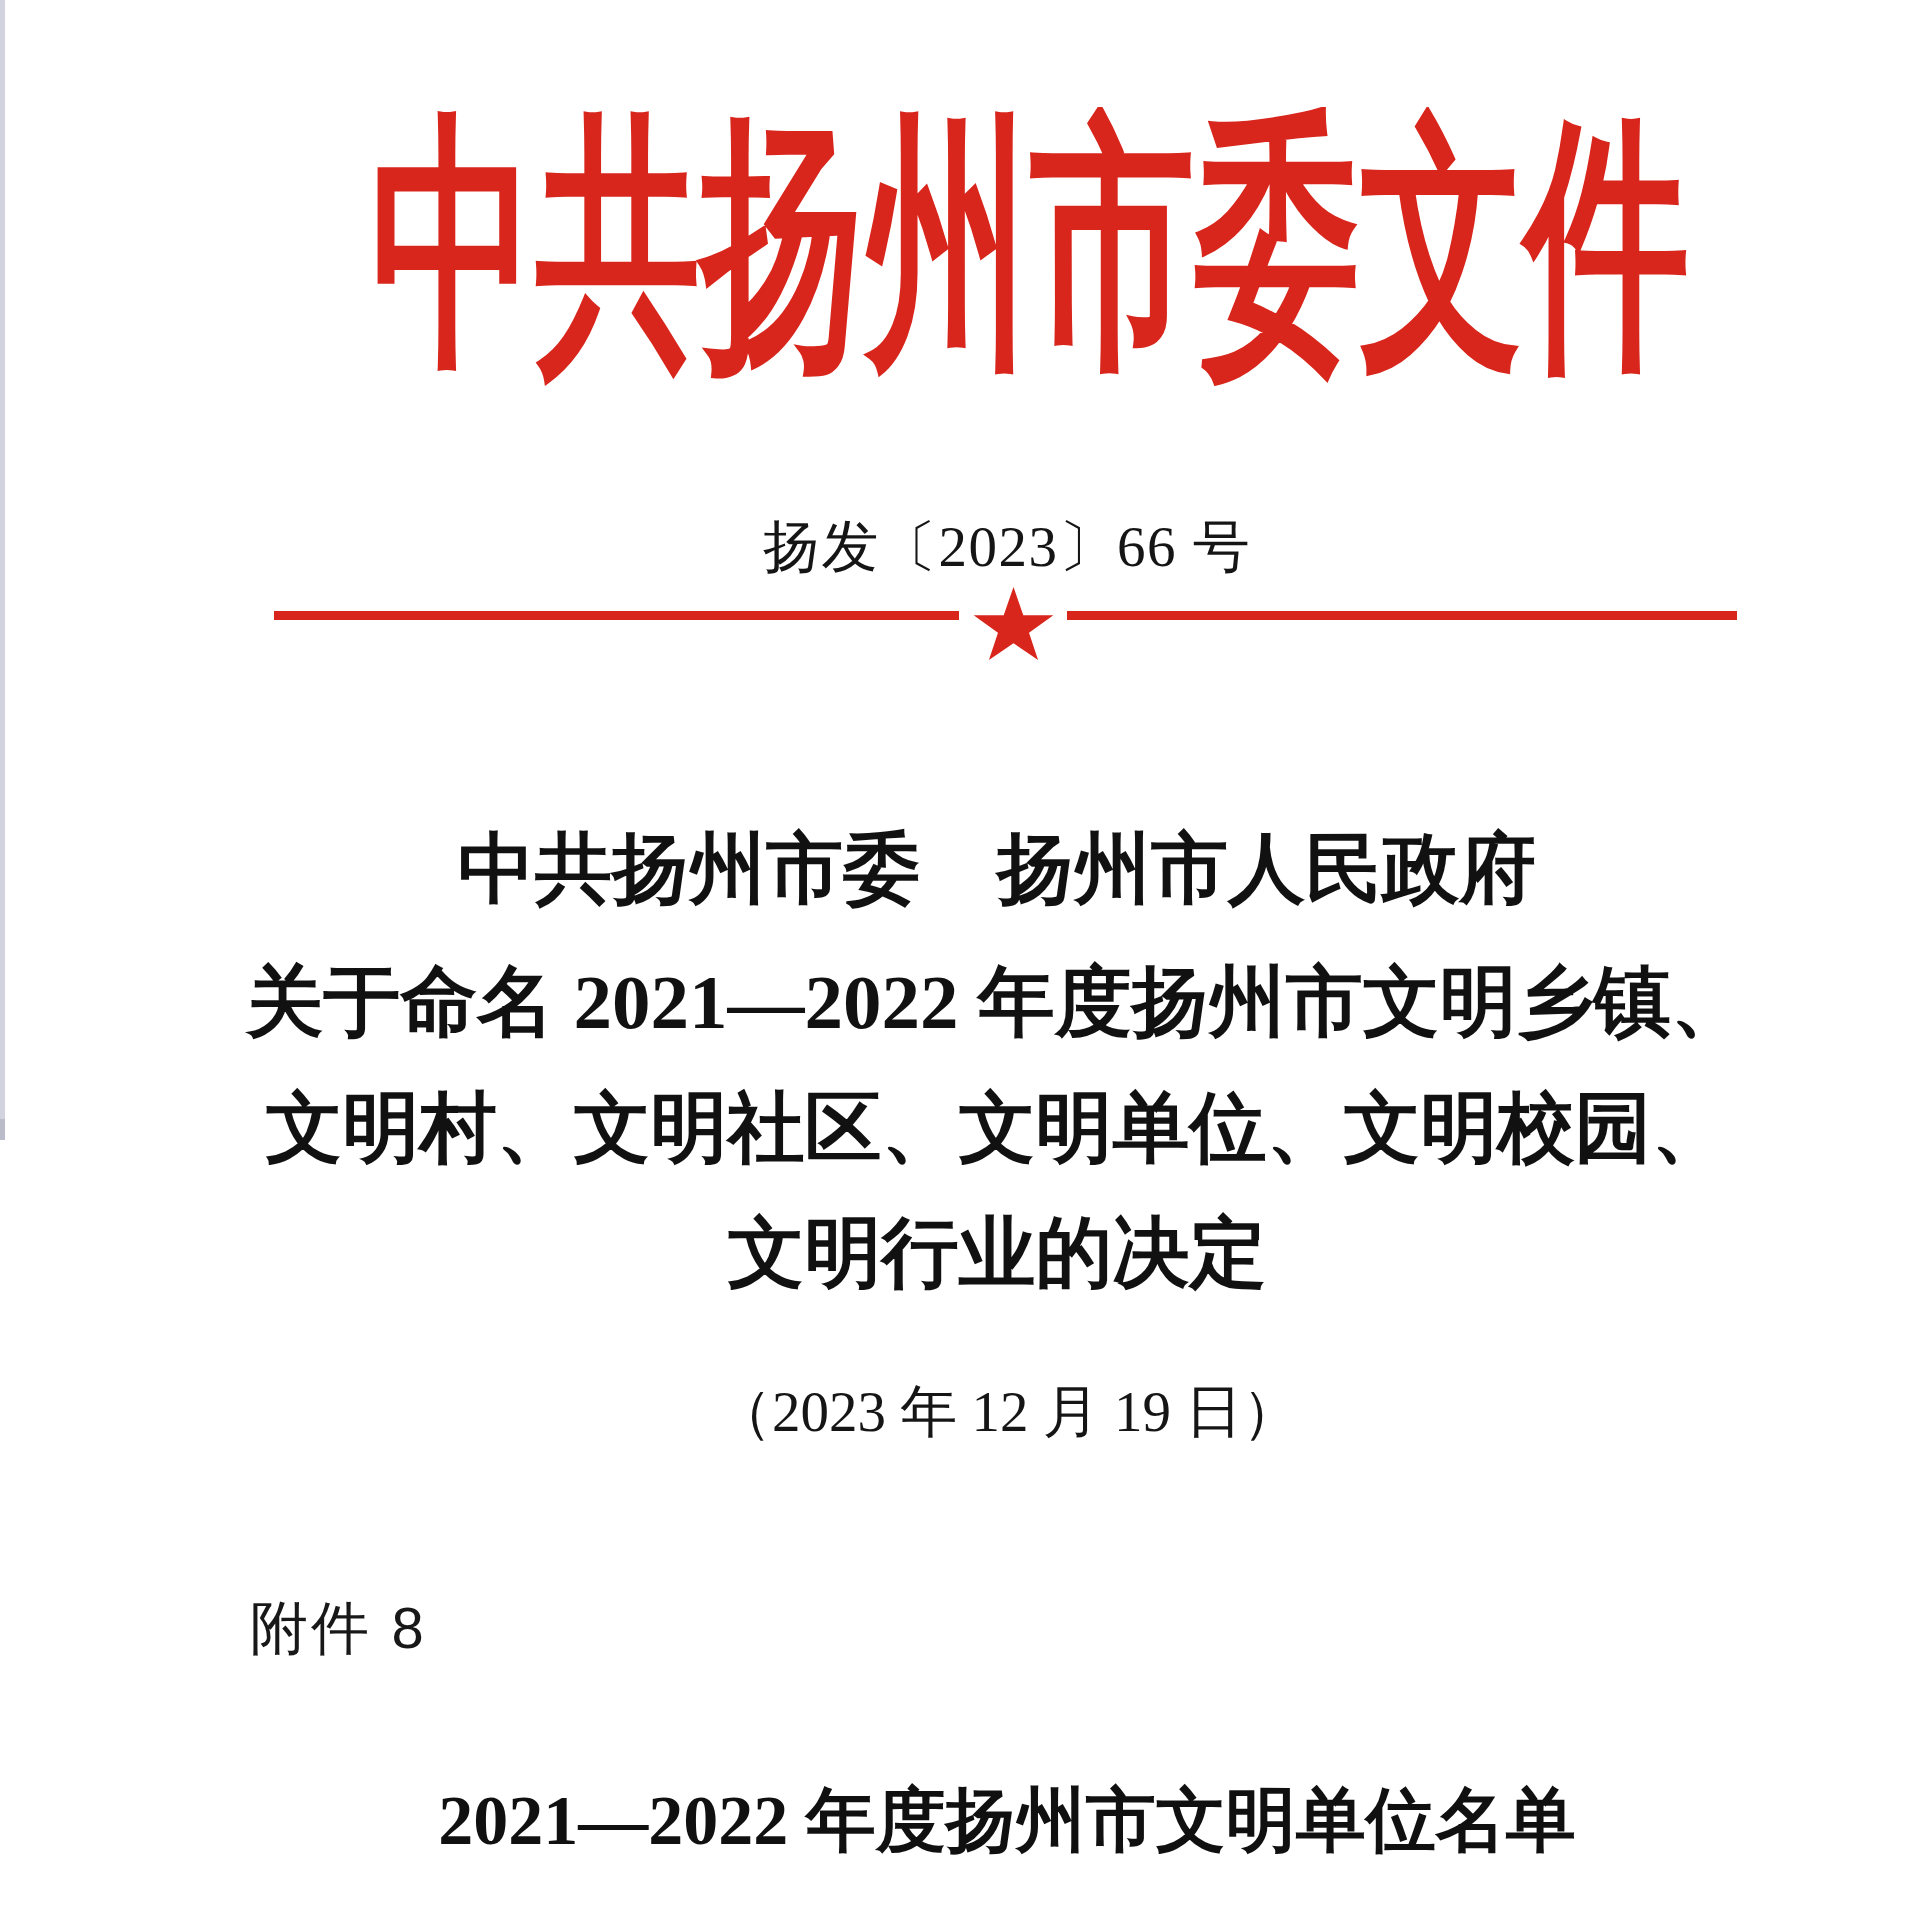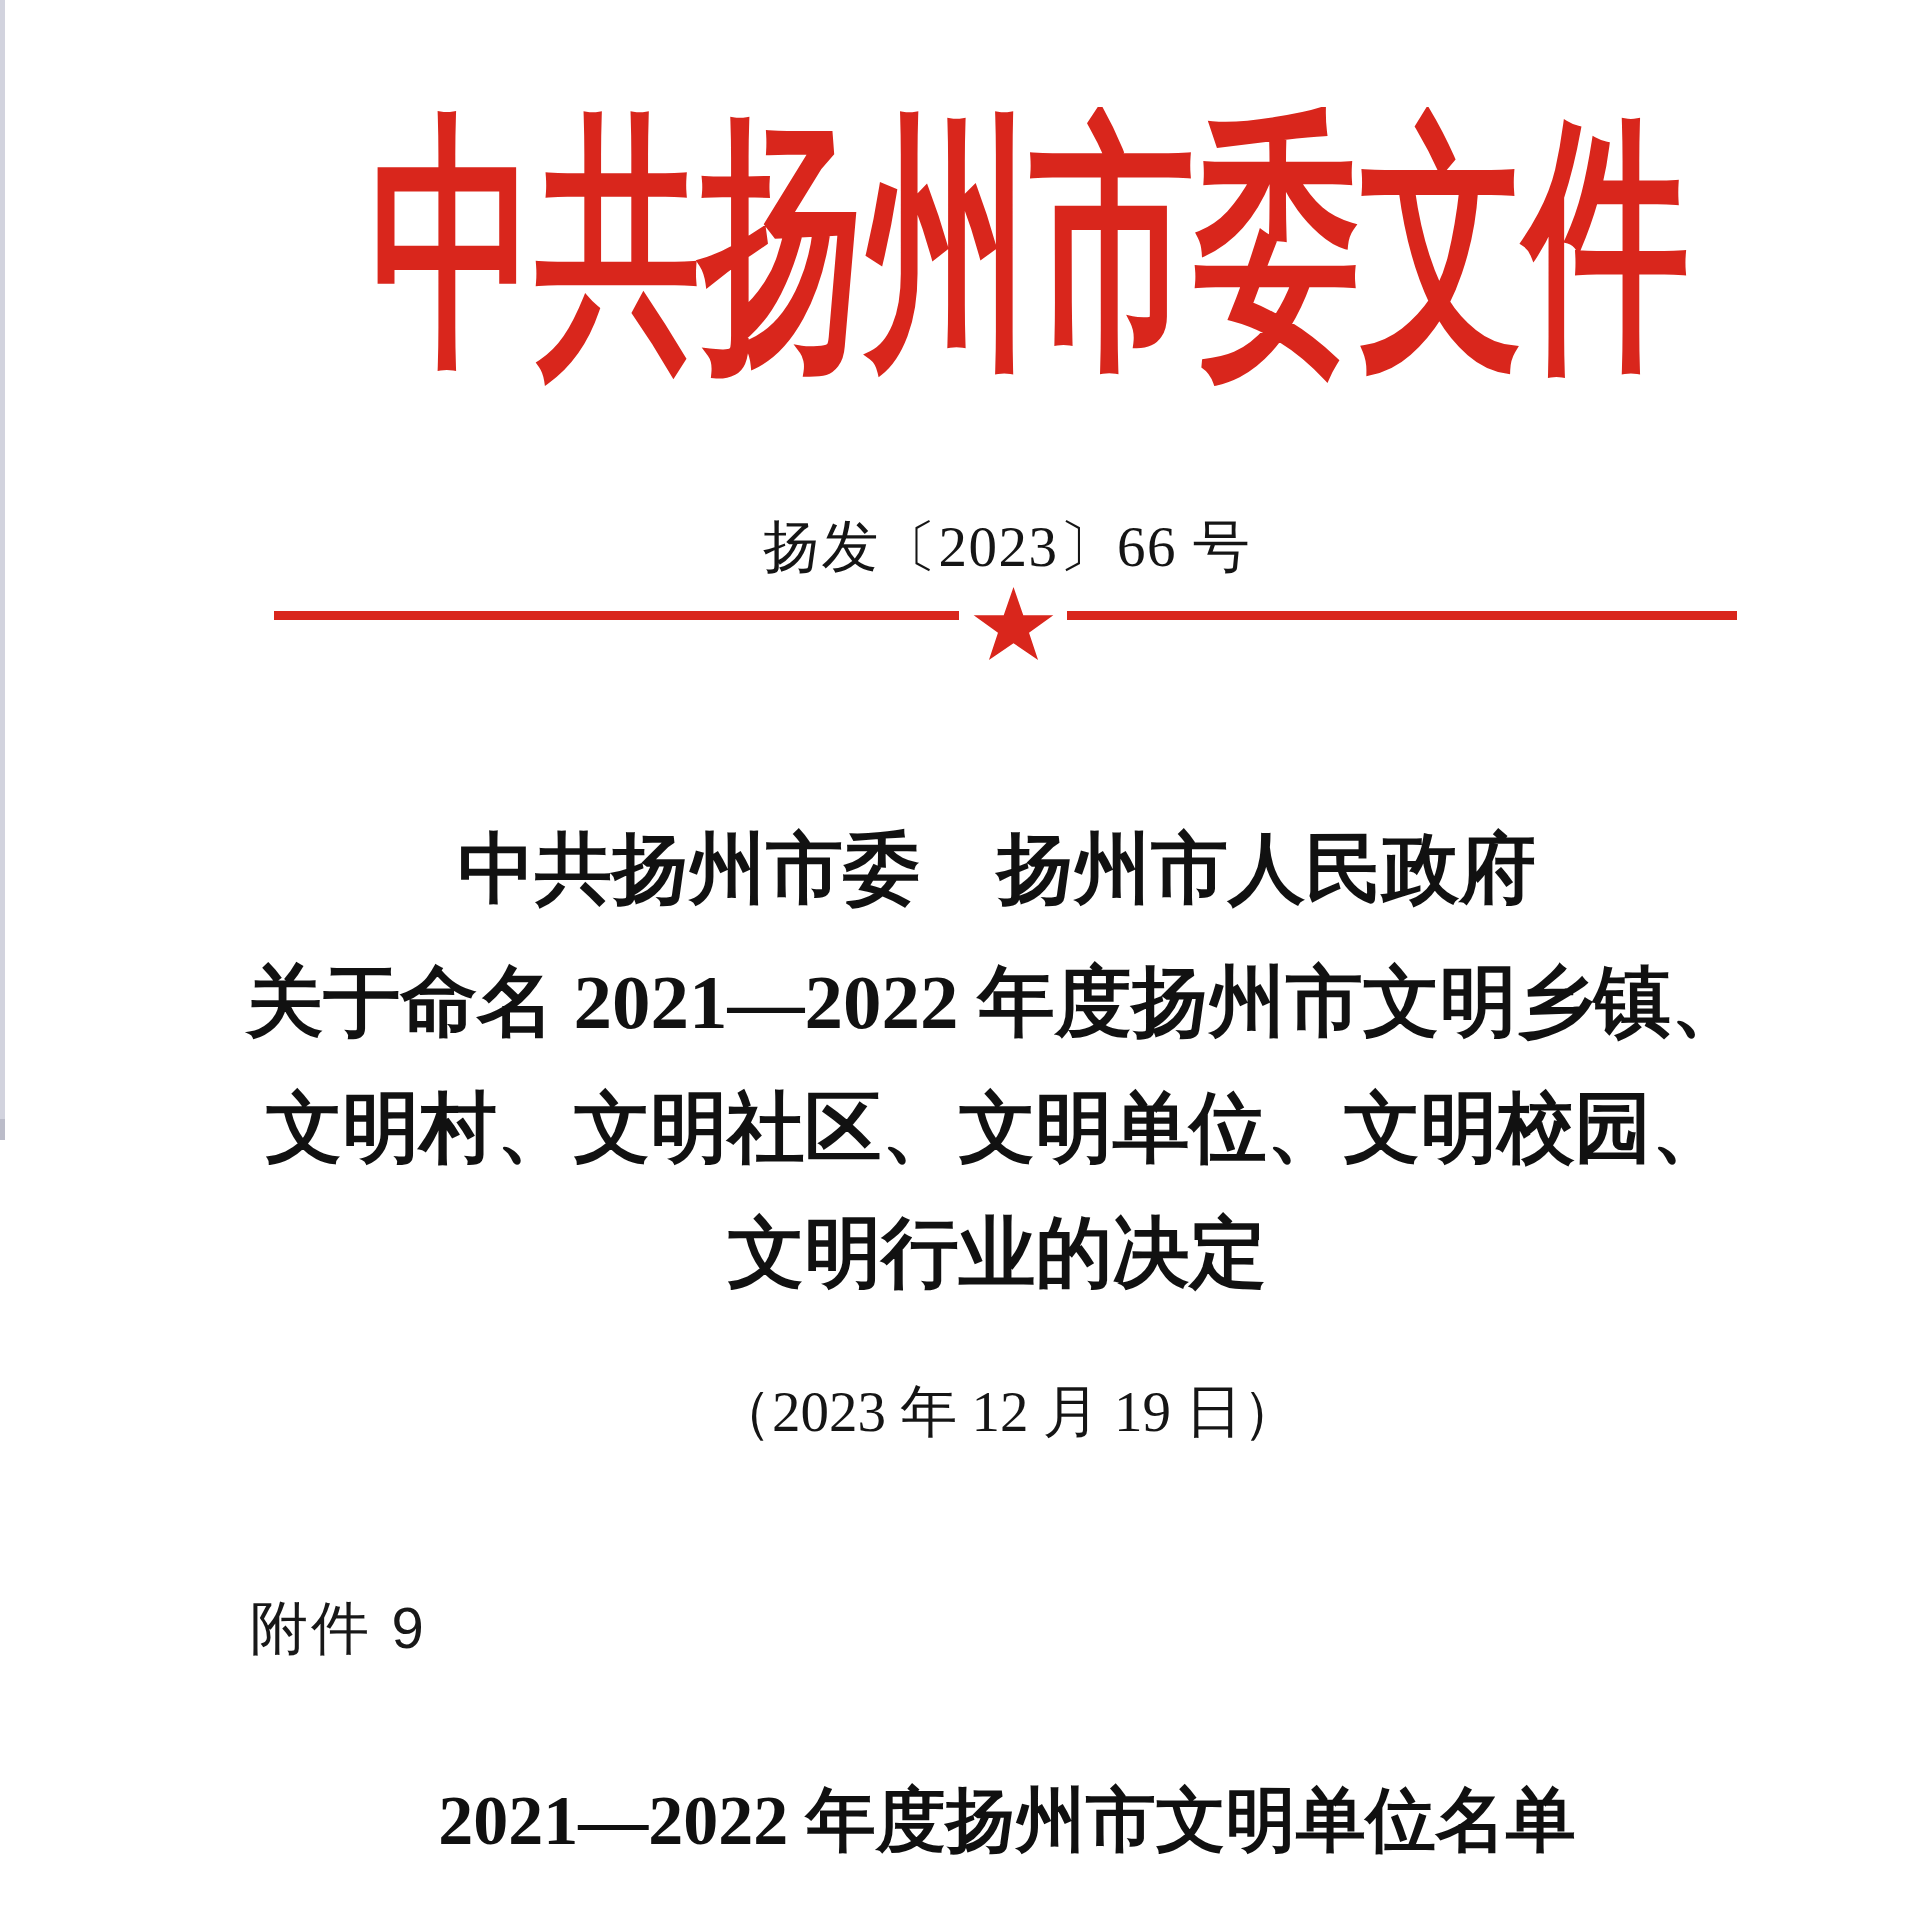--- a/index.html
+++ b/index.html
@@ -81,18 +81,18 @@
   <div class="star"></div>
   <div class="seg seg-right"></div>
 
   <div class="title-line t1">中共扬州市委　扬州市人民政府</div>
   <div class="title-line t2">关于命名 2021—2022 年度扬州市文明乡镇、</div>
   <div class="title-line t3">文明村、文明社区、文明单位、文明校园、</div>
   <div class="title-line t4">文明行业的决定</div>
 
   <div class="date-line">（2023 年 12 月 19 日）</div>
 
-  <div class="attach-label">附件 9</div>
+  <div class="attach-label">附件 8</div>
 
   <div class="attach-title">2021—2022 年度扬州市文明单位名单</div>
 
 </div>
 
 
 </body></html>

